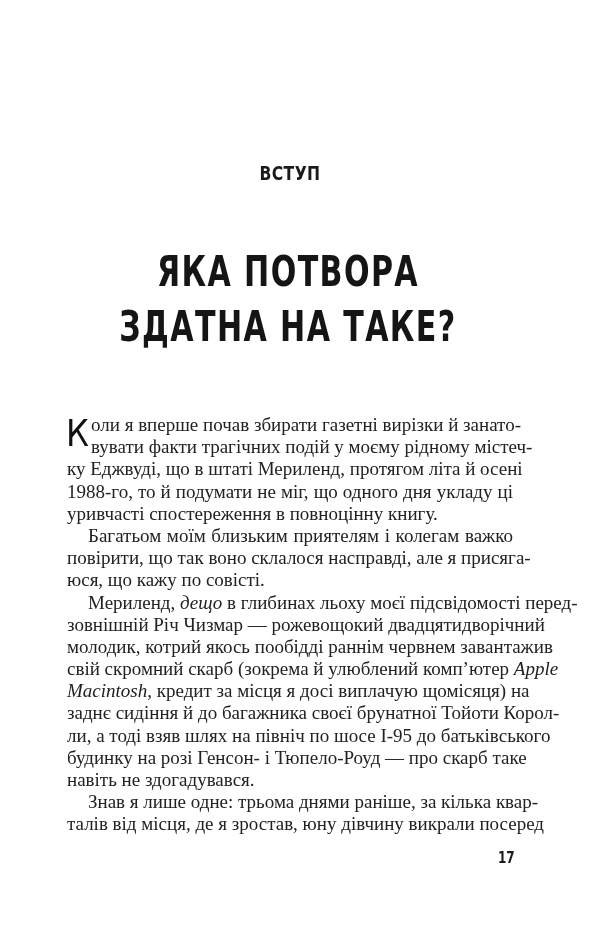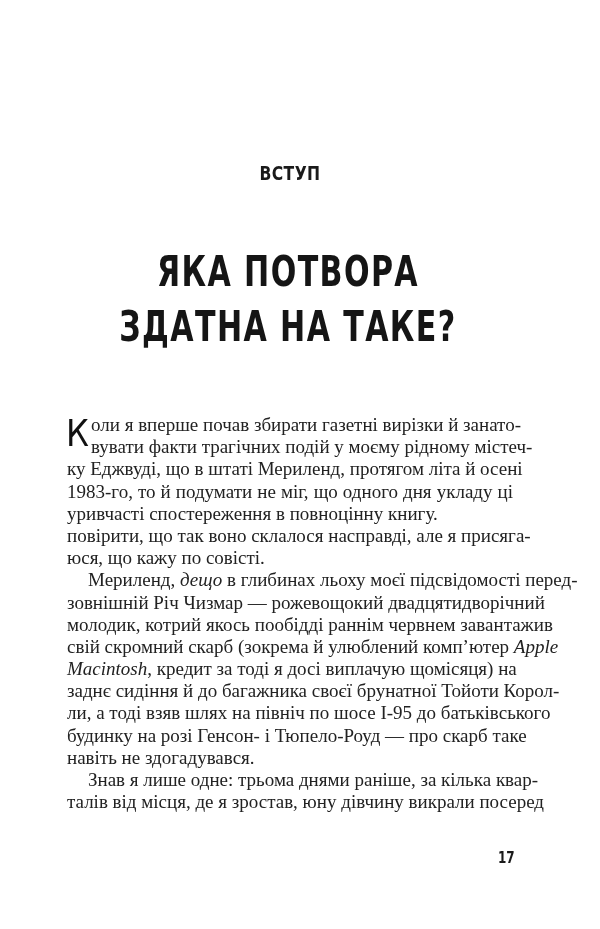--- a/index.html
+++ b/index.html
@@ -113,31 +113,32 @@
     <span>ЯКА ПОТВОРА</span>
     <span>ЗДАТНА НА ТАКЕ?</span>
   </div>
 
   <div class="body-text">
     <span class="dropcap">К</span>
 
     <span class="line dropped">оли я вперше почав збирати газетні вирізки й занато-</span>
     <span class="line dropped">вувати факти трагічних подій у моєму рідному містеч-</span>
     <span class="line">ку Еджвуді, що в штаті Мериленд, протягом літа й осені</span>
-    <span class="line">1983-го, то й подумати не міг, що одного дня укладу ці</span>
+    <span class="line">1988-го, то й подумати не міг, що одного дня укладу ці</span>
     <span class="line last">уривчасті спостереження в повноцінну книгу.</span>
 
+    <span class="line indent">Багатьом моїм близьким приятелям і колегам важко</span>
     <span class="line">повірити, що так воно склалося насправді, але я присяга-</span>
     <span class="line last">юся, що кажу по совісті.</span>
 
     <span class="line indent"><span>Мериленд, </span><i>дещо</i><span> в глибинах льоху моєї підсвідомості перед-</span></span>
     <span class="line">зовнішній Річ Чизмар — рожевощокий двадцятидворічний</span>
     <span class="line">молодик, котрий якось пообідді раннім червнем завантажив</span>
     <span class="line"><span>свій скромний скарб (зокрема й улюблений комп’ютер </span><i>Apple</i></span>
-    <span class="line"><i>Macintosh</i><span>, кредит за тоді я досі виплачую щомісяця) на</span></span>
+    <span class="line"><i>Macintosh</i><span>, кредит за місця я досі виплачую щомісяця) на</span></span>
     <span class="line">заднє сидіння й до багажника своєї брунатної Тойоти Корол-</span>
     <span class="line">ли, а тоді взяв шлях на північ по шосе I-95 до батьківського</span>
     <span class="line">будинку на розі Генсон- і Тюпело-Роуд — про скарб таке</span>
     <span class="line last">навіть не здогадувався.</span>
 
     <span class="line indent">Знав я лише одне: трьома днями раніше, за кілька квар-</span>
     <span class="line">талів від місця, де я зростав, юну дівчину викрали посеред</span>
   </div>
 
   <div class="page-number">17</div>

